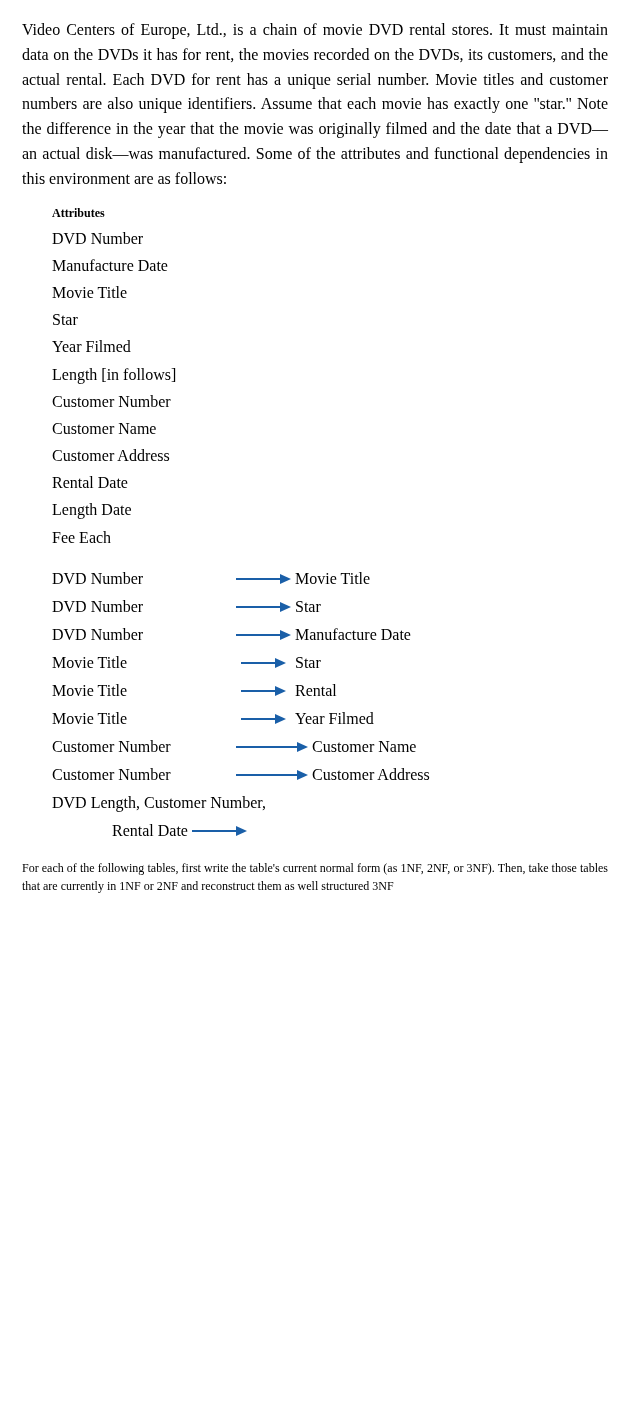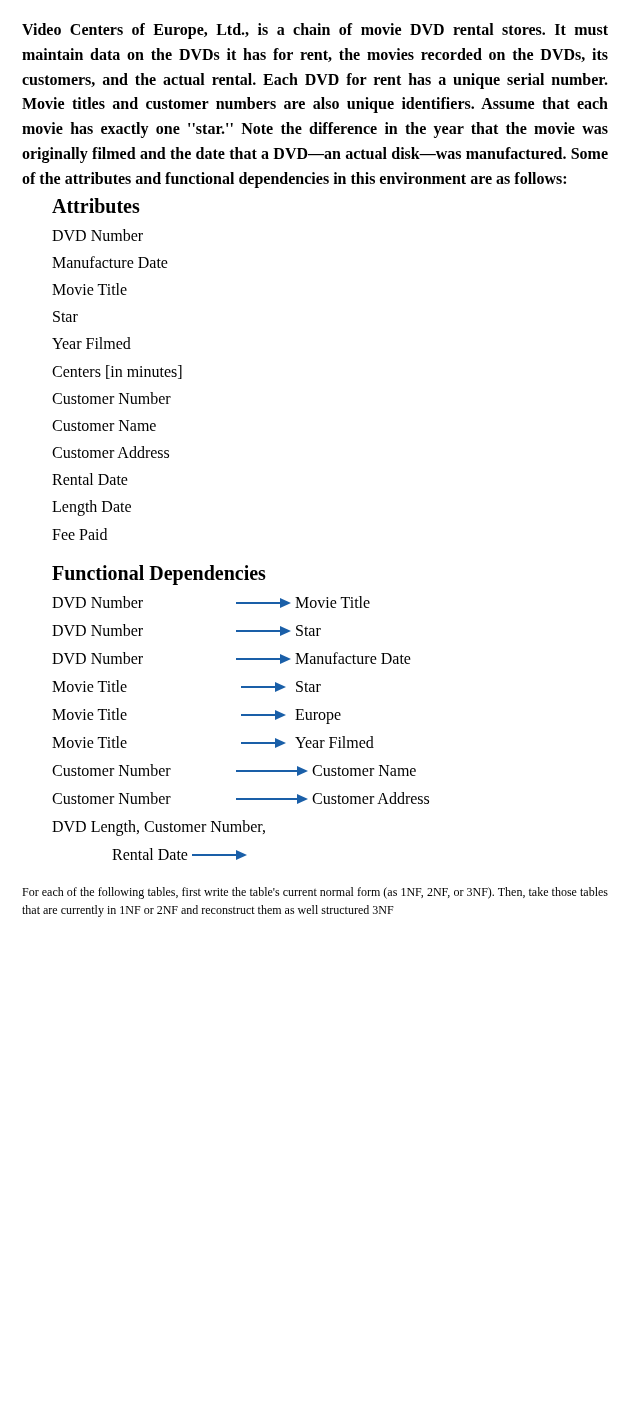--- a/index.html
+++ b/index.html
@@ -14,33 +14,32 @@
       background: #ffffff;
       font-family: "Times New Roman", Times, serif;
       font-size: 16px;
       color: #000000;
       padding: 18px 22px 18px 22px;
     }
 
     .intro-paragraph {
       text-align: justify;
       line-height: 1.55;
-      margin-bottom: 3px;
-      font-weight: bold;
+      margin-bottom: 14px;
     }
 
     .section {
       margin-left: 30px;
       margin-bottom: 14px;
     }
 
     .section-title {
       font-weight: bold;
       margin-bottom: 4px;
-      font-size: 20px;
+      font-size: 12px;
     }
 
     .attribute-item {
       line-height: 1.7;
       font-size: 16px;
     }
 
     .fd-section {
       margin-left: 30px;
       margin-bottom: 14px;
@@ -107,32 +106,31 @@
 <p class="intro-paragraph">Video Centers of Europe, Ltd., is a chain of movie DVD rental stores. It must maintain data on the DVDs it has for rent, the movies recorded on the DVDs, its customers, and the actual rental. Each DVD for rent has a unique serial number. Movie titles and customer numbers are also unique identifiers. Assume that each movie has exactly one ''star.'' Note the difference in the year that the movie was originally filmed and the date that a DVD—an actual disk—was manufactured. Some of the attributes and functional dependencies in this environment are as follows:</p>
 
 <div class="section">
   <div class="section-title">Attributes</div>
   <div>
     <div class="attribute-item">DVD Number</div>
     <div class="attribute-item">Manufacture Date</div>
     <div class="attribute-item">Movie Title</div>
     <div class="attribute-item">Star</div>
     <div class="attribute-item">Year Filmed</div>
-    <div class="attribute-item">Centers [in minutes]</div>
+    <div class="attribute-item">Length [in follows]</div>
     <div class="attribute-item">Customer Number</div>
     <div class="attribute-item">Customer Name</div>
     <div class="attribute-item">Customer Address</div>
     <div class="attribute-item">Rental Date</div>
     <div class="attribute-item">Length Date</div>
-    <div class="attribute-item">Fee Paid</div>
+    <div class="attribute-item">Fee Each</div>
   </div>
 </div>
 
 <div class="fd-section">
-  <div class="section-title">Functional Dependencies</div>
 
   <div class="fd-row">
     <span class="fd-left">DVD Number</span>
     <span class="fd-arrow">
       <svg viewBox="0 0 55 16" xmlns="http://www.w3.org/2000/svg">
         <line x1="0" y1="8" x2="44" y2="8" stroke="#1a5fa8" stroke-width="2"></line>
         <polygon points="44,3 55,8 44,13" fill="#1a5fa8"></polygon>
       </svg>
     </span>
     <span class="fd-right">Movie Title</span>
@@ -172,21 +170,21 @@
   </div>
 
   <div class="fd-row">
     <span class="fd-left">Movie Title</span>
     <span class="fd-arrow">
       <svg viewBox="0 0 45 16" xmlns="http://www.w3.org/2000/svg">
         <line x1="0" y1="8" x2="34" y2="8" stroke="#1a5fa8" stroke-width="2"></line>
         <polygon points="34,3 45,8 34,13" fill="#1a5fa8"></polygon>
       </svg>
     </span>
-    <span class="fd-right">Europe</span>
+    <span class="fd-right">Rental</span>
   </div>
 
   <div class="fd-row">
     <span class="fd-left">Movie Title</span>
     <span class="fd-arrow">
       <svg viewBox="0 0 45 16" xmlns="http://www.w3.org/2000/svg">
         <line x1="0" y1="8" x2="34" y2="8" stroke="#1a5fa8" stroke-width="2"></line>
         <polygon points="34,3 45,8 34,13" fill="#1a5fa8"></polygon>
       </svg>
     </span>

